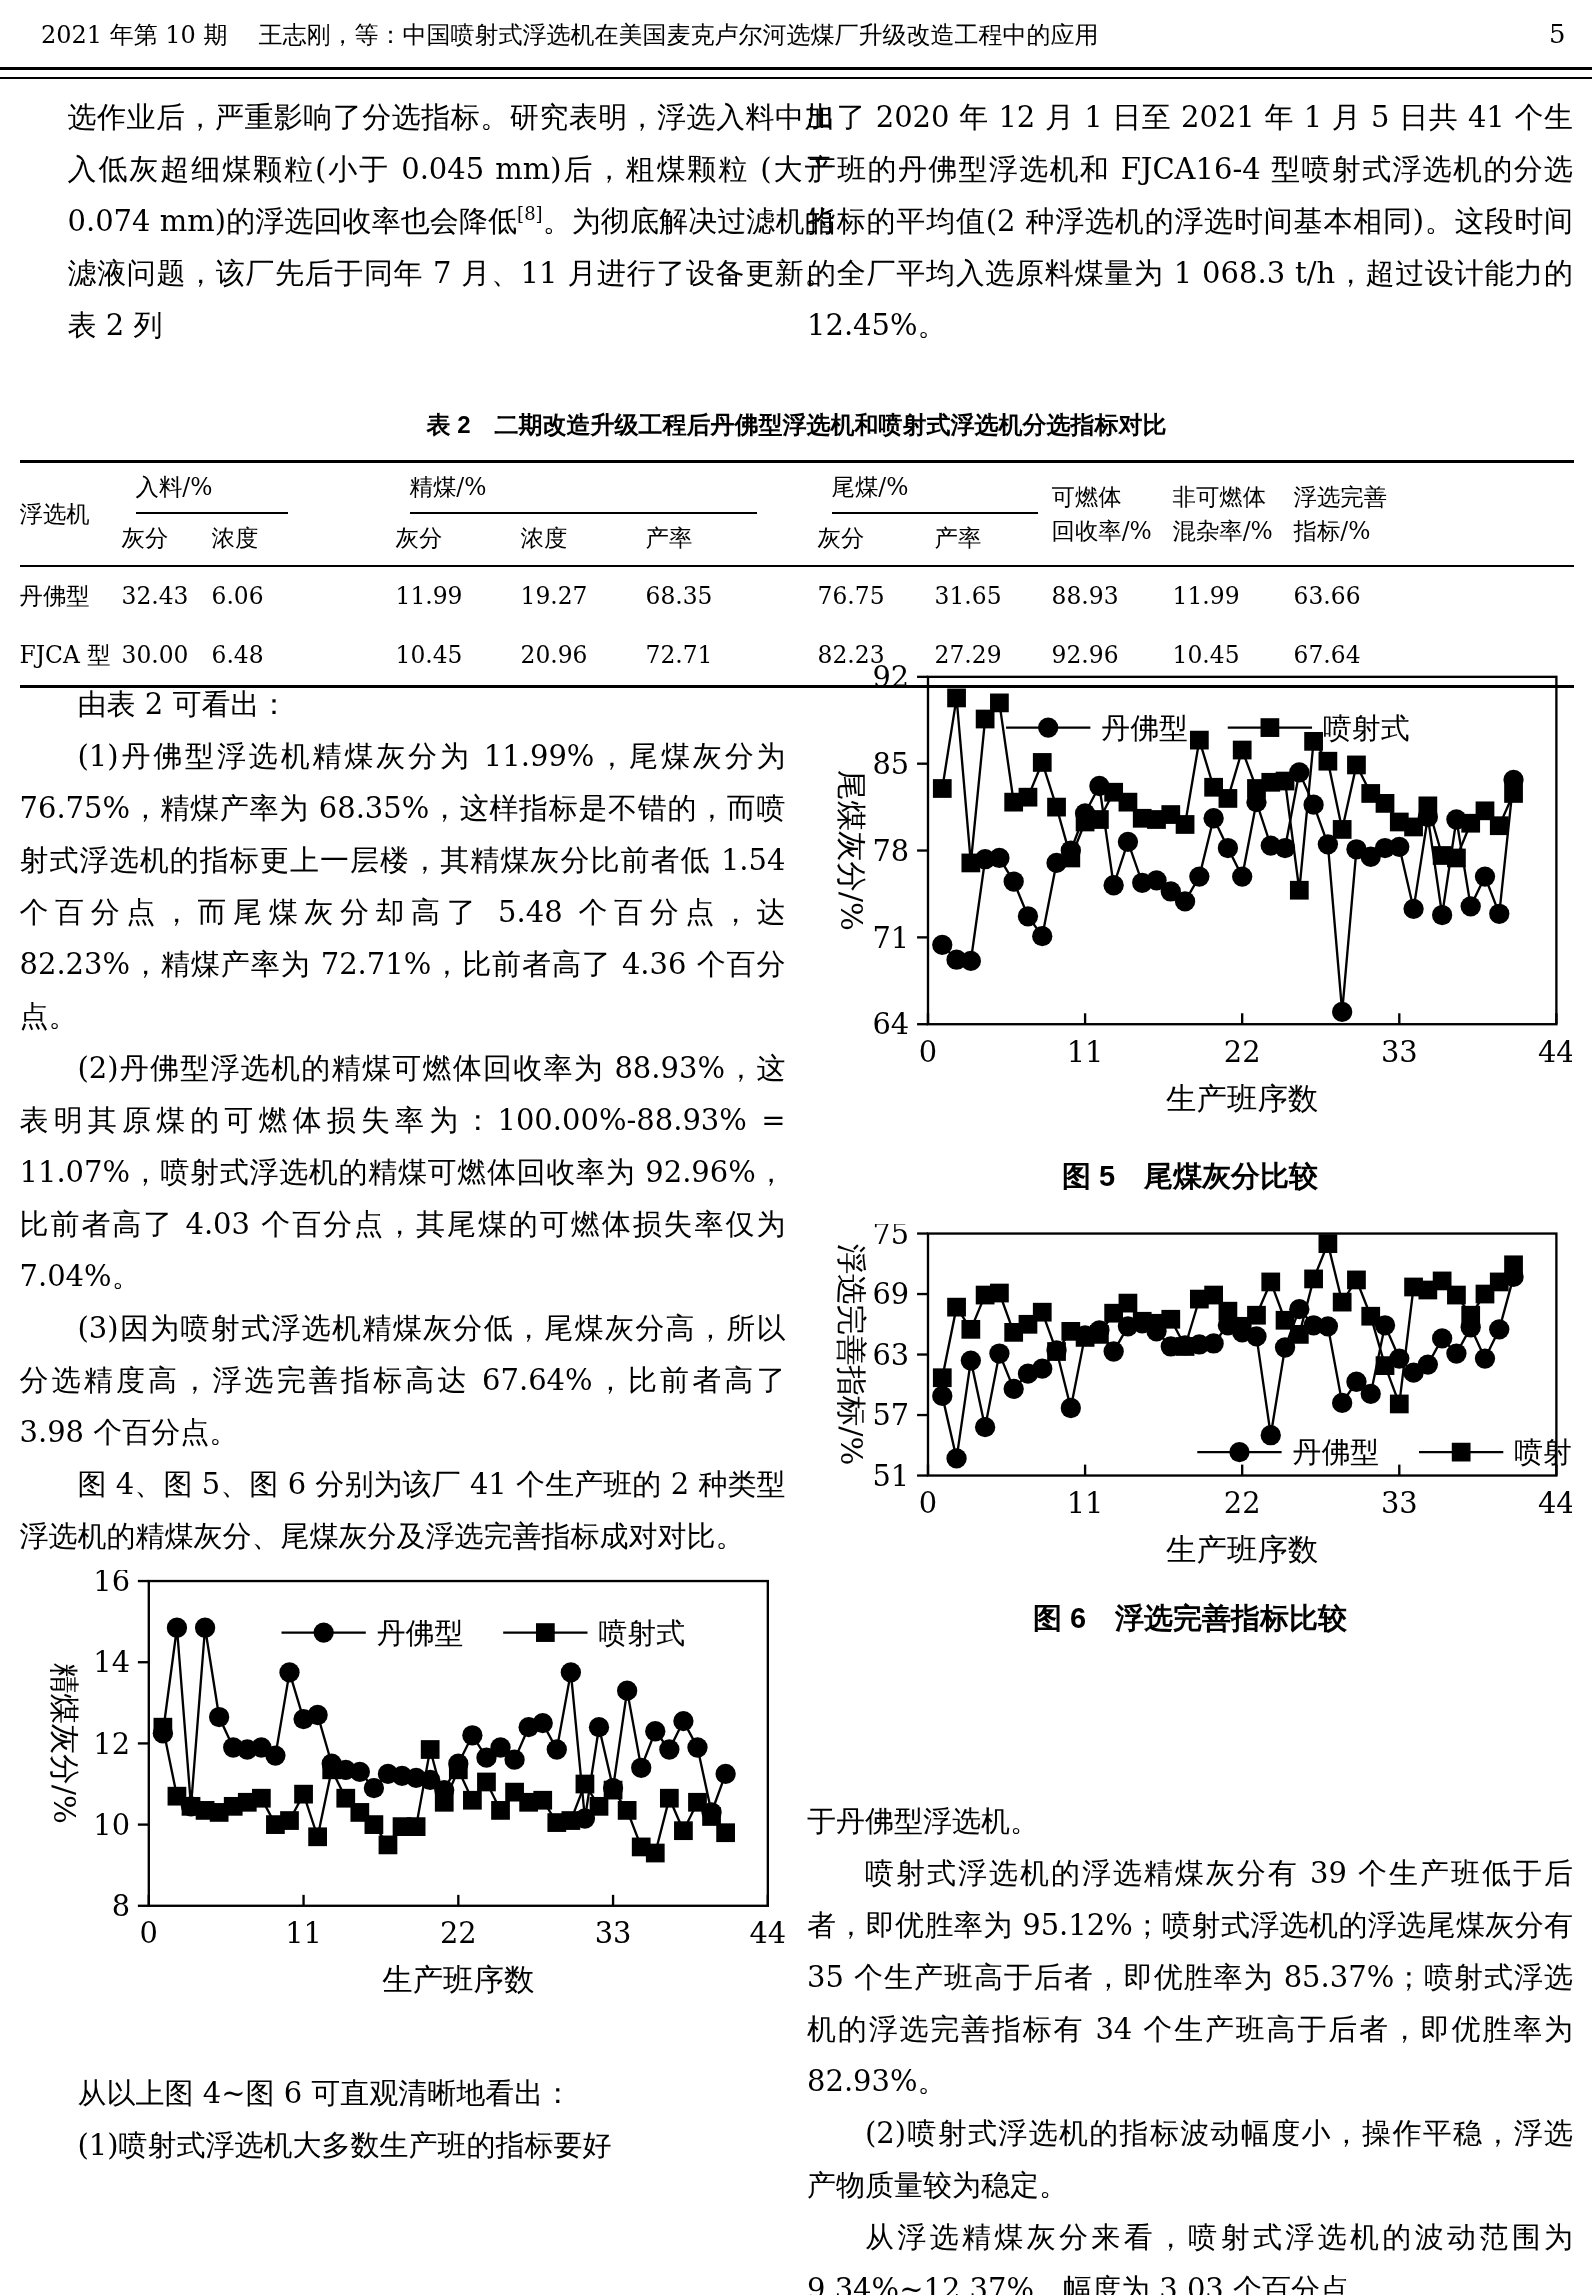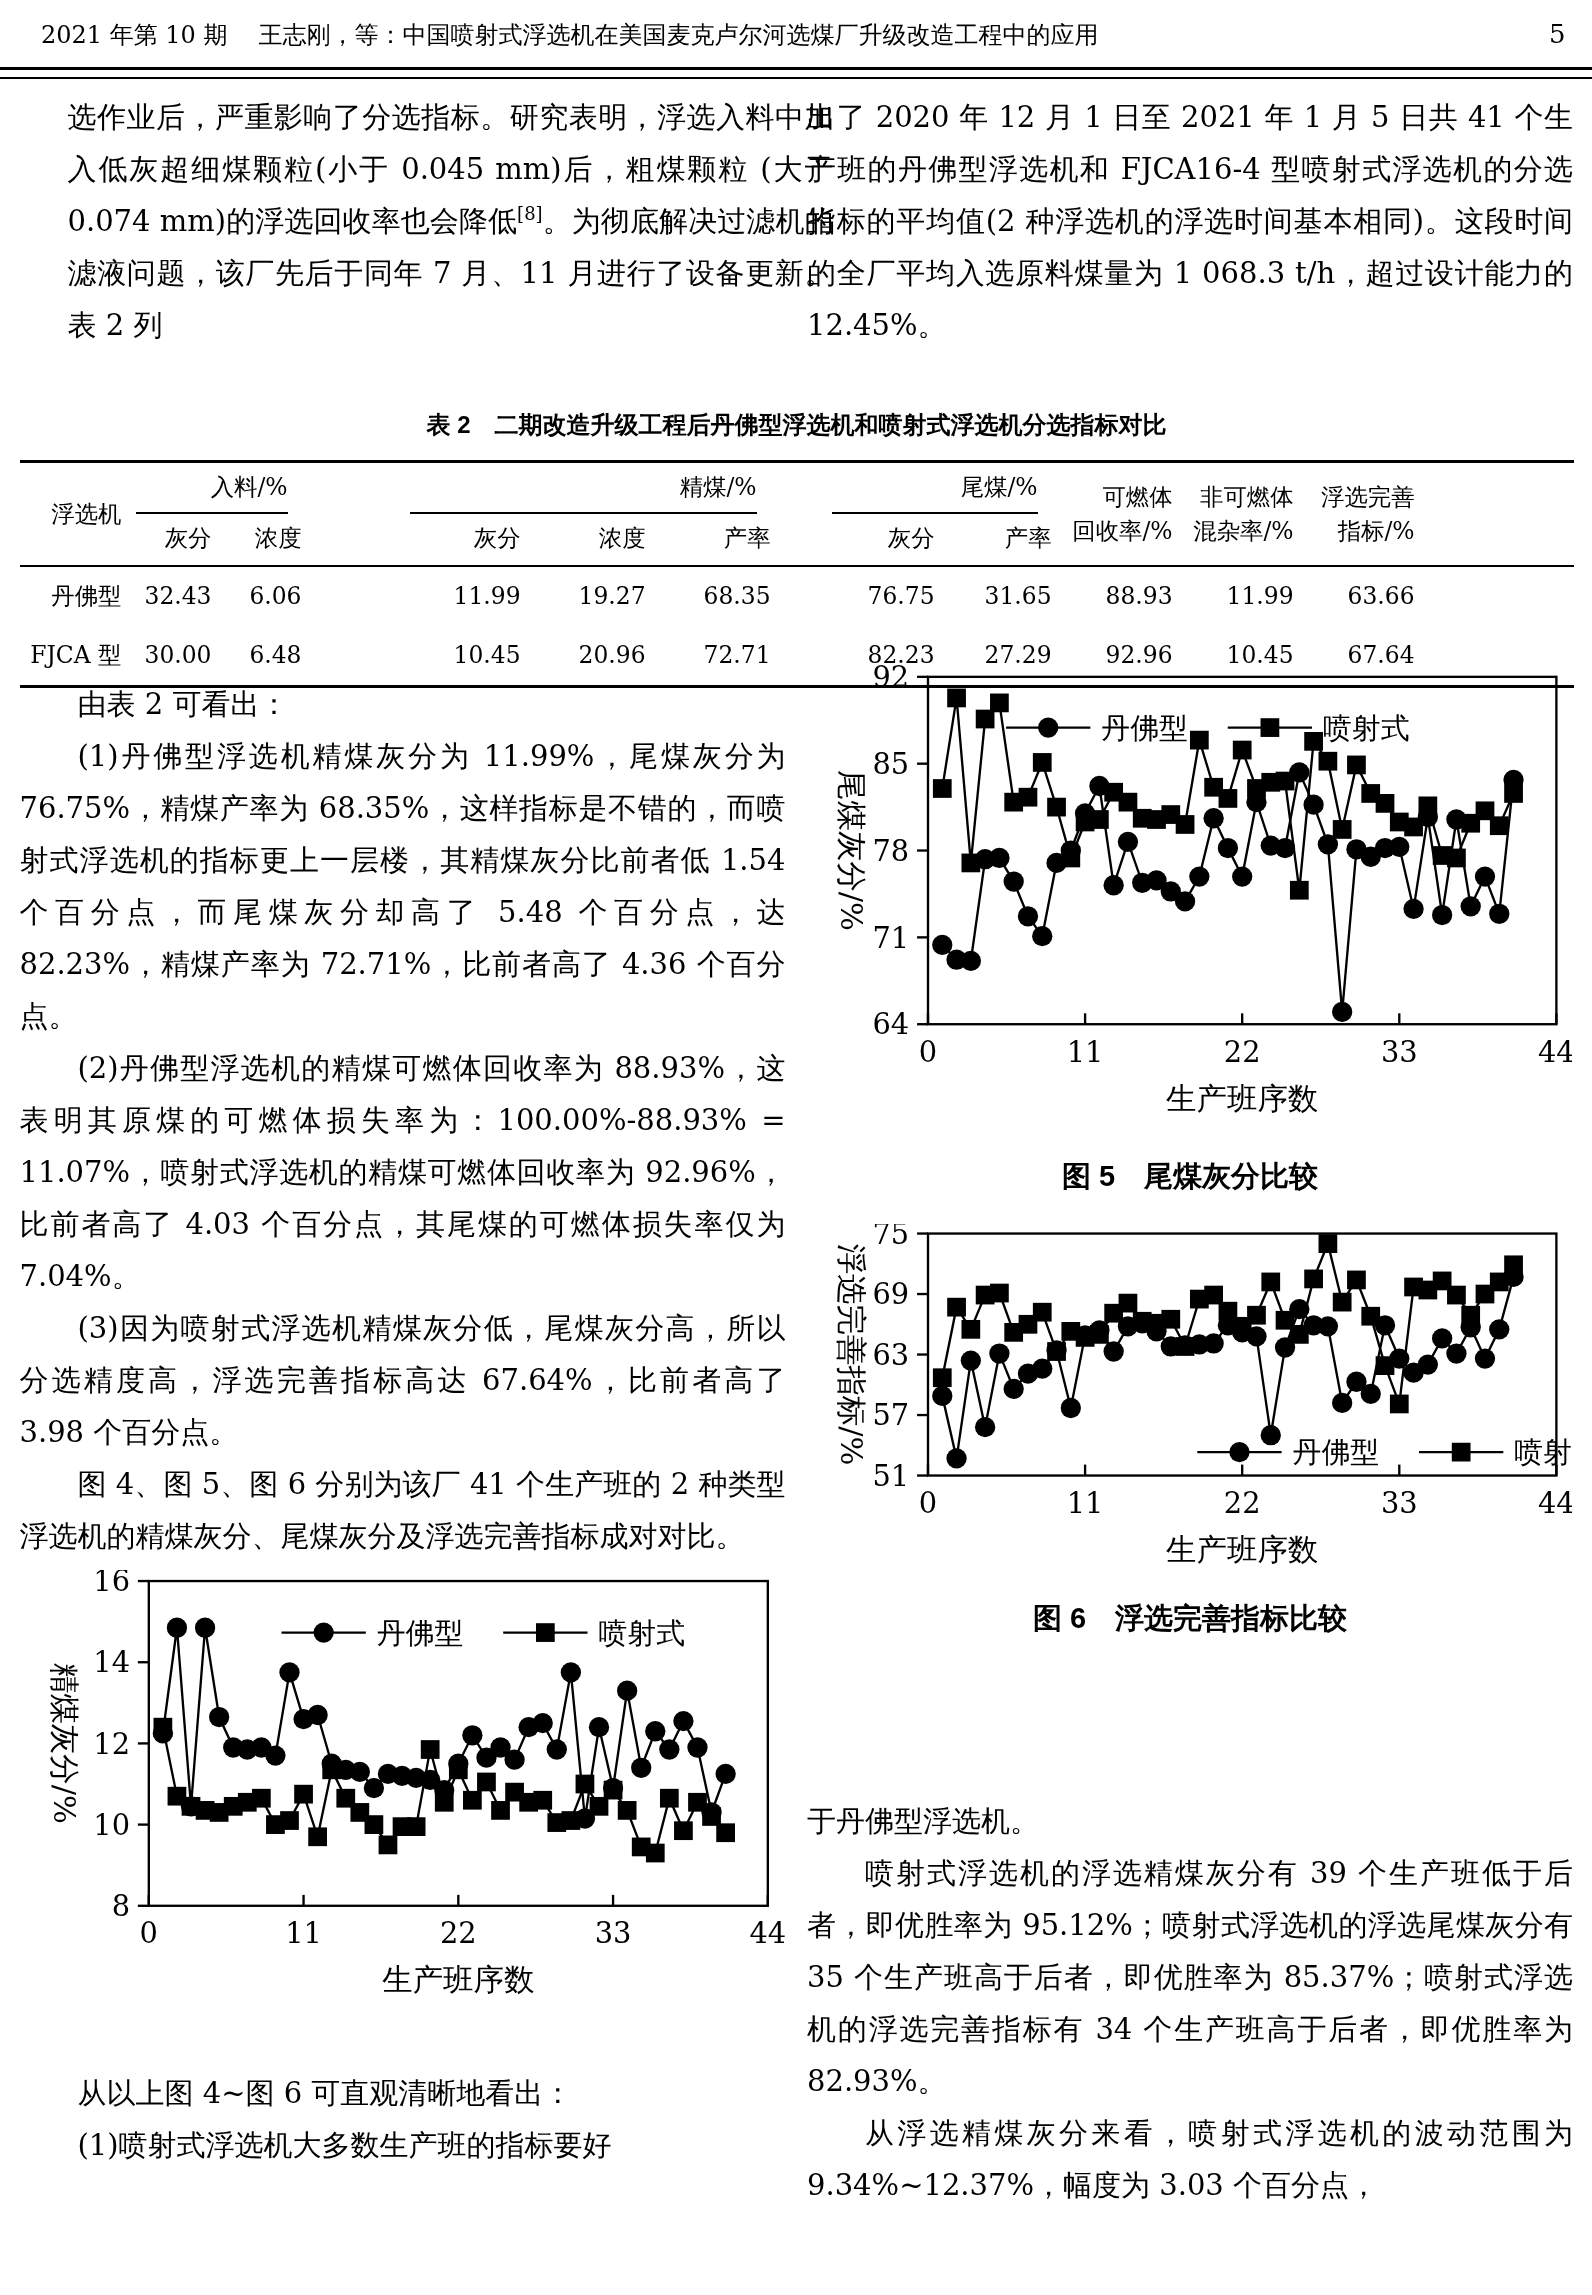--- a/index.html
+++ b/index.html
@@ -20,21 +20,21 @@
   .lm{left:19.5px;top:678px;}
   .rm{left:807px;top:665px;}
   .indent{text-indent:58px;}
   sup{font-size:18px;vertical-align:super;line-height:0;}
   
   .tblock{position:absolute;left:19.5px;top:409px;width:1554px;}
   .tbl-title{text-align:center;font-size:24px;font-weight:700;
              font-family:"Liberation Sans","DejaVu Sans",sans-serif;margin:0 0 19px 0;}
   table.cmp{width:100%;border-collapse:collapse;table-layout:fixed;
             border-top:3.9px solid #000;border-bottom:3.9px solid #000;font-size:23.4px;}
-  table.cmp th,table.cmp td{font-weight:normal;text-align:right;padding:0;}
+  table.cmp th,table.cmp td{font-weight:normal;text-align:left;padding:0;}
   table.cmp thead{border-bottom:2.3px solid #000;}
   th.c0{text-align:left;padding-left:3.1px;}
   .grp div{border-bottom:2.3px solid #000;padding:7.8px 0 9.4px 0;margin:0 14px;}
   tr.sub th{padding:7.8px 0 11px 0;}
   th.two{line-height:34px;}
   table.cmp tbody td{height:59px;}
   td.c0{text-align:left;padding-left:1.6px;}
   
   figure{margin:0;}
   figcaption{text-align:center;font-size:29px;font-weight:700;
@@ -520,17 +520,18 @@
           <circle cx="554" cy="292" r="13" fill="#000"></circle>
           <text x="622" y="305" class="lgd">丹佛型</text>
           <line x1="784" y1="292" x2="892" y2="292" stroke="#000" stroke-width="3"></line>
           <rect x="826" y="280" width="24" height="24" fill="#000"></rect>
           <text x="906" y="305" class="lgd">喷射式</text>
         </svg>
       <figcaption>图 6　浮选完善指标比较</figcaption>
     </figure>
     <p class="lead">于丹佛型浮选机。</p>
     <p class="indent">喷射式浮选机的浮选精煤灰分有 39 个生产班低于后者，即优胜率为 95.12%；喷射式浮选机的浮选尾煤灰分有 35 个生产班高于后者，即优胜率为 85.37%；喷射式浮选机的浮选完善指标有 34 个生产班高于后者，即优胜率为 82.93%。</p>
+    <p class="indent">(2)喷射式浮选机的指标波动幅度小，操作平稳，浮选产物质量较为稳定。</p>
     <p class="indent">从浮选精煤灰分来看，喷射式浮选机的波动范围为 9.34%~12.37%，幅度为 3.03 个百分点，</p>
   </div>
 
 </div>
 
 
 </body></html>

